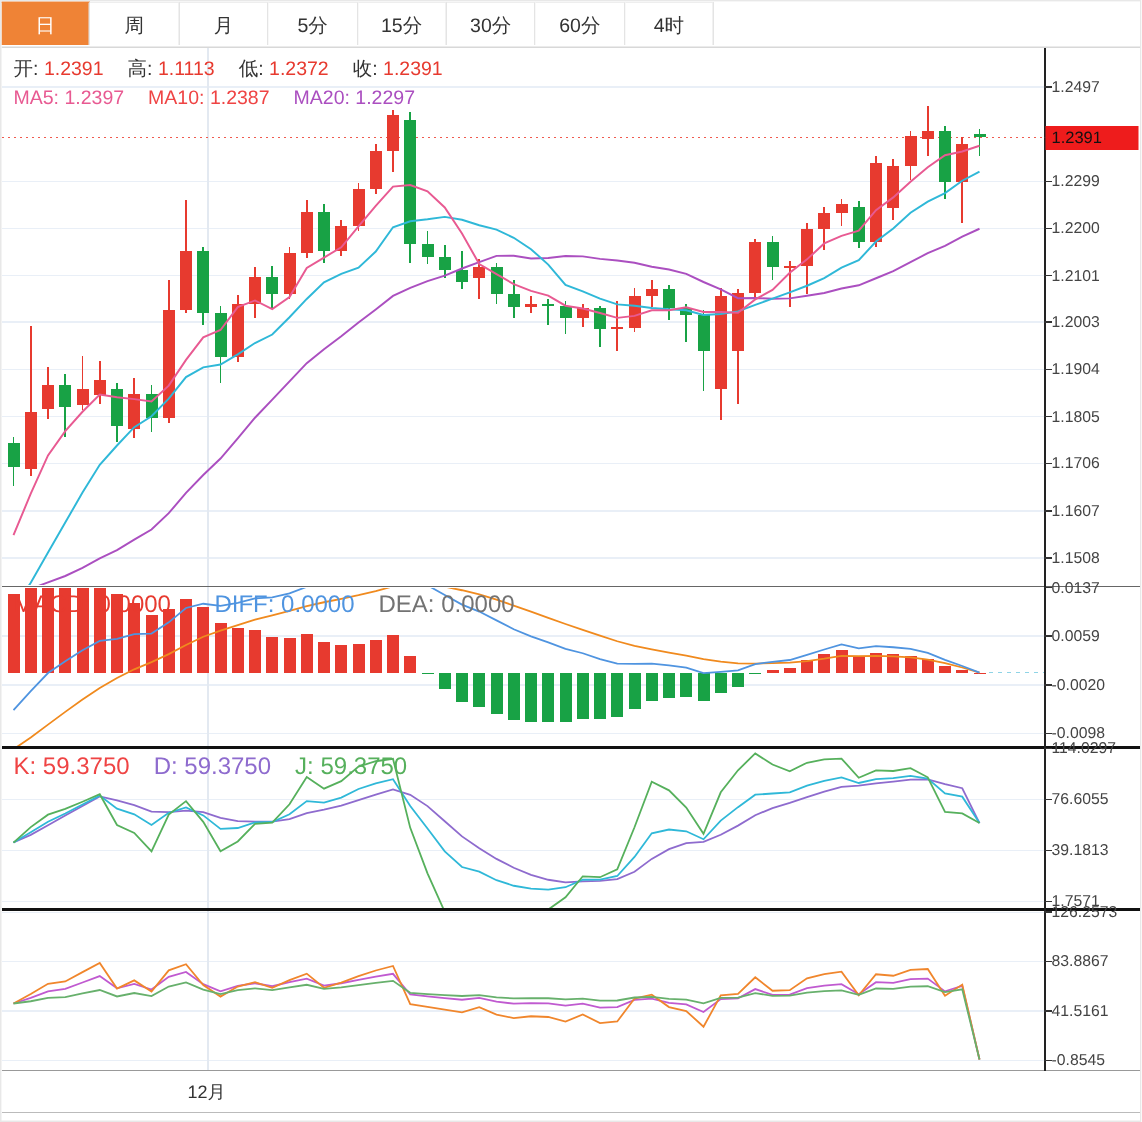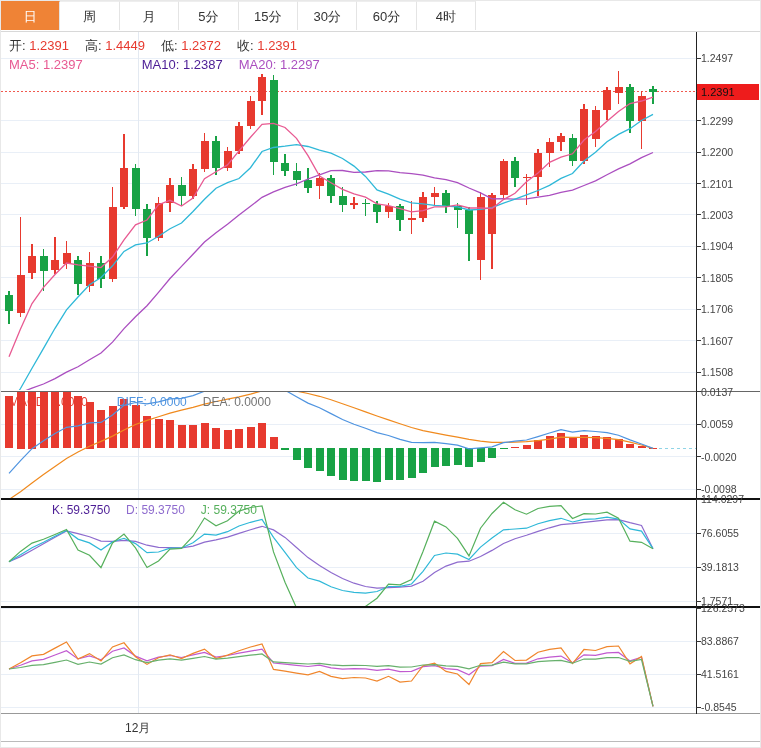--- a/index.html
+++ b/index.html
@@ -9,22 +9,22 @@
   #toolbar{position:absolute;left:0;top:0;width:761px;height:30px;display:flex;border-bottom:1px solid #d8d8d8;background:#fff;z-index:5;}
   .tab{width:59.4px;height:29px;line-height:29px;text-align:center;font-size:13px;color:#333;
        border-right:1px solid #e4e4e4;border-top:1px solid #eee;cursor:pointer;box-sizing:border-box;background:#fff;}
   .tab.active{background:#ef8336;color:#fff;border-top:1px solid #ef8336;}
   .toolbar-fill{flex:1;}
   
   #chart-svg{position:absolute;left:0;top:0;z-index:1;}
   
   .legend{position:absolute;left:8px;z-index:4;display:flex;gap:16px;white-space:nowrap;pointer-events:none;}
   .legend span{display:inline;}
-  .fs13{font-size:13px;} .fs12{font-size:12px;}
-  .c-dark{color:#333;} .c-red{color:#e73a2f;} .c-pink{color:#e85a92;} .c-cyan{color:#4c1d95;margin-left:43px;}
+  .fs13{font-size:13px;} .fs12{font-size:16px;}
+  .c-dark{color:#333;} .c-red{color:#e73a2f;} .c-pink{color:#e85a92;} .c-cyan{color:#ef4444;}
   .c-purple{color:#ab4fc0;} .c-blue{color:#4f94e0;padding-left:13px;} .c-orange{color:#737373;}
   .c-d{color:#8e6bce;} .c-j{color:#56b05c;} .c-rsi12{color:#c05ad0;} .c-rsi24{color:#67b06c;}
   
   .axis-lab{position:absolute;left:700px;transform:translateY(-50%);font-size:10.5px;color:#444;z-index:3;white-space:nowrap;}
   #current-price-badge{position:absolute;left:696px;width:62px;height:16px;background:#ee1c1c;color:#111;
        font-size:11px;line-height:16px;padding-left:4px;box-sizing:border-box;z-index:4;}
   
   #time-axis{position:absolute;left:0;top:713px;width:761px;height:27px;background:#fff;z-index:2;}
   #month-label{position:absolute;left:124px;top:719px;font-size:12px;color:#333;z-index:3;text-align:center;}
 </style>
@@ -306,21 +306,21 @@
         <line x1="695.0" y1="600.0" x2="700.0" y2="600.0" stroke="#333" stroke-width="1" shape-rendering="crispEdges"></line>
         <line x1="695.0" y1="607.0" x2="700.0" y2="607.0" stroke="#333" stroke-width="1" shape-rendering="crispEdges"></line>
         <line x1="695.0" y1="640.0" x2="700.0" y2="640.0" stroke="#333" stroke-width="1" shape-rendering="crispEdges"></line>
         <line x1="695.0" y1="673.0" x2="700.0" y2="673.0" stroke="#333" stroke-width="1" shape-rendering="crispEdges"></line>
         <line x1="695.0" y1="706.0" x2="700.0" y2="706.0" stroke="#333" stroke-width="1" shape-rendering="crispEdges"></line>
       </g>
   </svg>
 
   <div class="legend fs13" style="top:36px">
     <span><span class="c-dark">开:</span> <span class="c-red">1.2391</span></span>
-    <span><span class="c-dark">高:</span> <span class="c-red">1.4449</span></span>
+    <span><span class="c-dark">高:</span> <span class="c-red">1.1113</span></span>
     <span><span class="c-dark">低:</span> <span class="c-red">1.2372</span></span>
     <span><span class="c-dark">收:</span> <span class="c-red">1.2391</span></span>
   </div>
 
   <div class="legend fs13" style="top:56px">
     <span class="c-pink"><span>MA5:</span> <span>1.2397</span></span>
     <span class="c-cyan"><span>MA10:</span> <span>1.2387</span></span>
     <span class="c-purple"><span>MA20:</span> <span>1.2297</span></span>
   </div>
 

